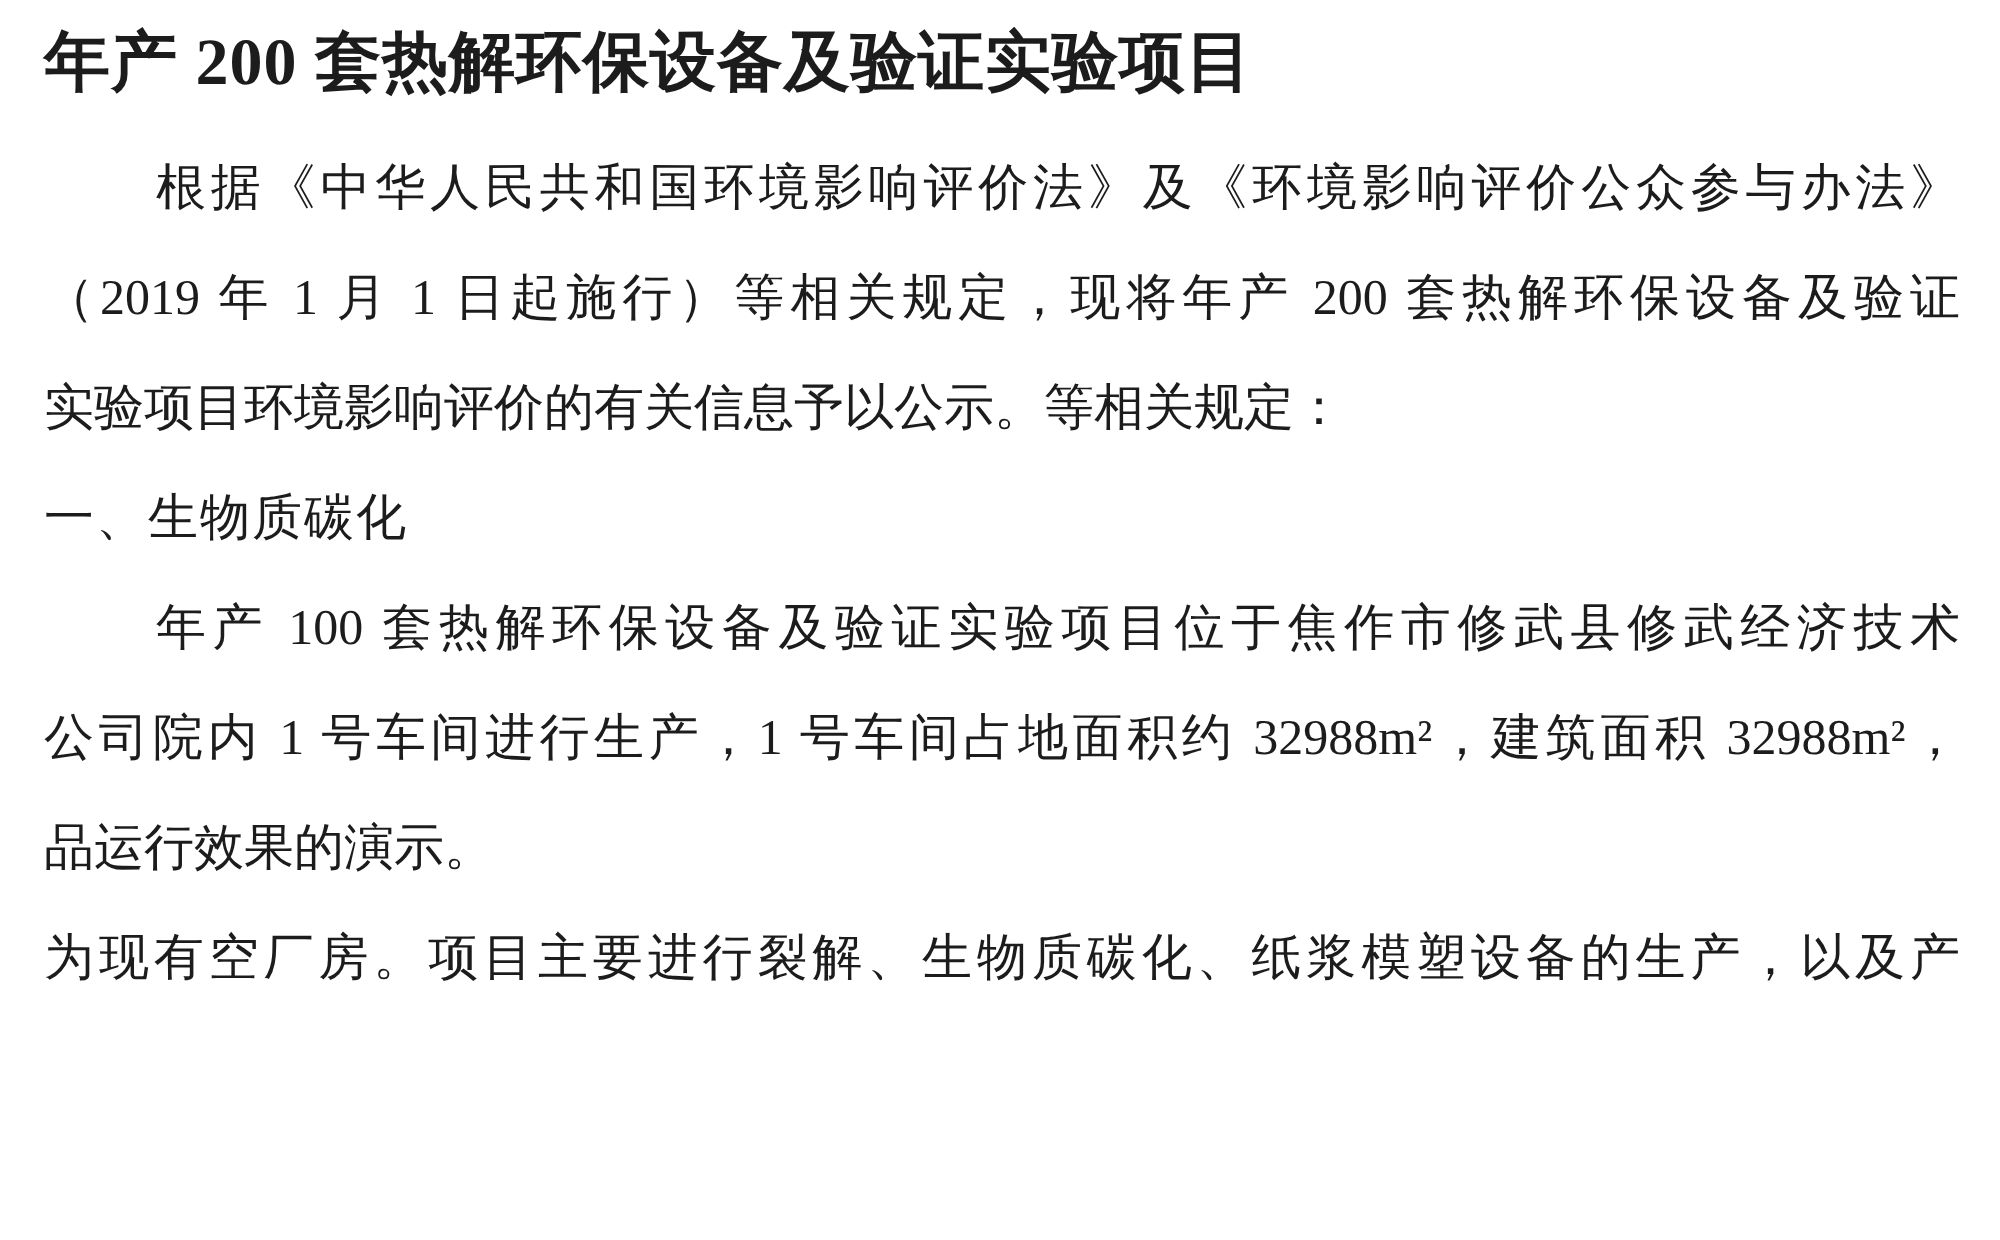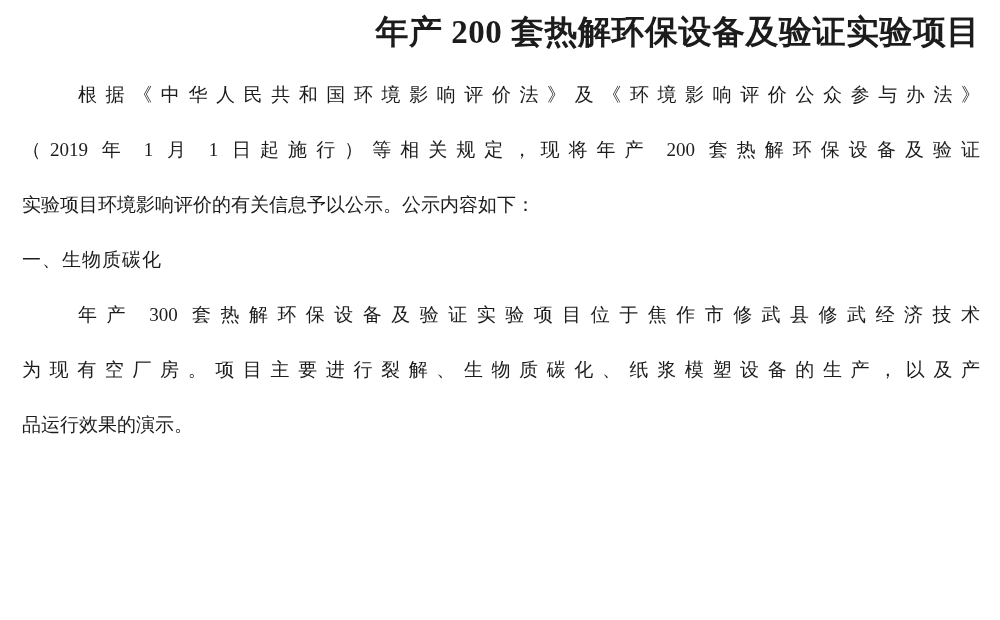--- a/index.html
+++ b/index.html
@@ -13,31 +13,31 @@
     height: 620px;
     background: var(--page-bg, #ffffff);
     color: var(--ink, #1c1c1c);
     font-family: "Liberation Serif", "DejaVu Serif", serif;
     overflow: hidden;
     box-sizing: border-box;
     padding: 4px 20px 0 22px;
   }
   .title {
     margin: 0 0 6px 0;
-    text-align: right;
+    text-align: left;
     font-size: 33px;
     font-weight: bold;
     line-height: 57px;
     letter-spacing: 0.5px;
   }
   .title-line {
     display: block;
   }
   .doc-body {
-    font-size: 19px;
+    font-size: 25px;
   }
   .line {
     display: block;
     margin: 0;
     line-height: 55px;
     height: 55px;
     white-space: nowrap;
     overflow: visible;
   }
   .line.just {
@@ -58,20 +58,21 @@
 
 <div class="page" style="--ink: #1c1c1c; --page-bg: #ffffff;">
 
   <h1 class="title">
     <span class="title-line">年产 200 套热解环保设备及验证实验项目</span>
   </h1>
 
   <div class="doc-body">
     <p class="line just indent">根据《中华人民共和国环境影响评价法》及《环境影响评价公众参与办法》</p>
     <p class="line just">（2019 年 1 月 1 日起施行）等相关规定，现将年产 200 套热解环保设备及验证</p>
-    <p class="line">实验项目环境影响评价的有关信息予以公示。公示内容如下：</p>
+    <p class="line">实验项目环境影响评价的有关信息予以公示。等相关规定：</p>
     <p class="line heading">一、生物质碳化</p>
-    <p class="line just indent">年产 300 套热解环保设备及验证实验项目位于焦作市修武县修武经济技术</p>
+    <p class="line just indent">年产 100 套热解环保设备及验证实验项目位于焦作市修武县修武经济技术</p>
+    <p class="line just">公司院内 1 号车间进行生产，1 号车间占地面积约 32988m²，建筑面积 32988m²，</p>
+    <p class="line">品运行效果的演示。</p>
     <p class="line just">为现有空厂房。项目主要进行裂解、生物质碳化、纸浆模塑设备的生产，以及产</p>
-    <p class="line">品运行效果的演示。</p>
   </div>
 
 </div>
 
 </body></html>

